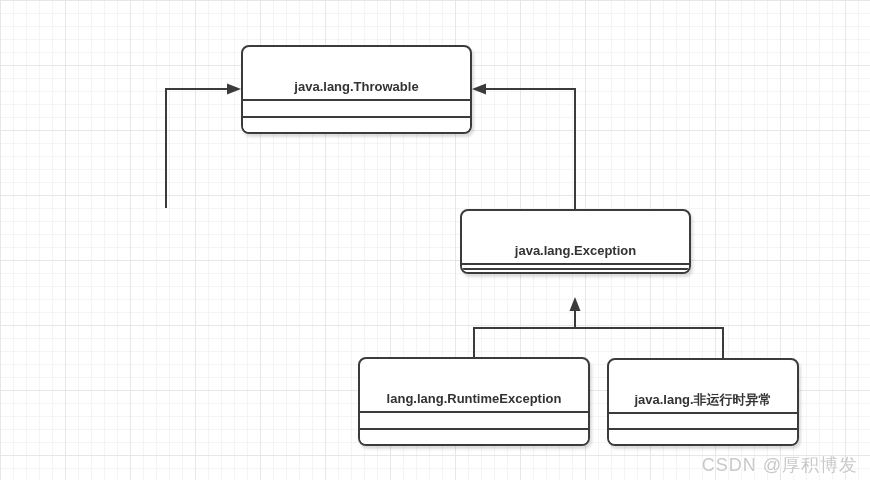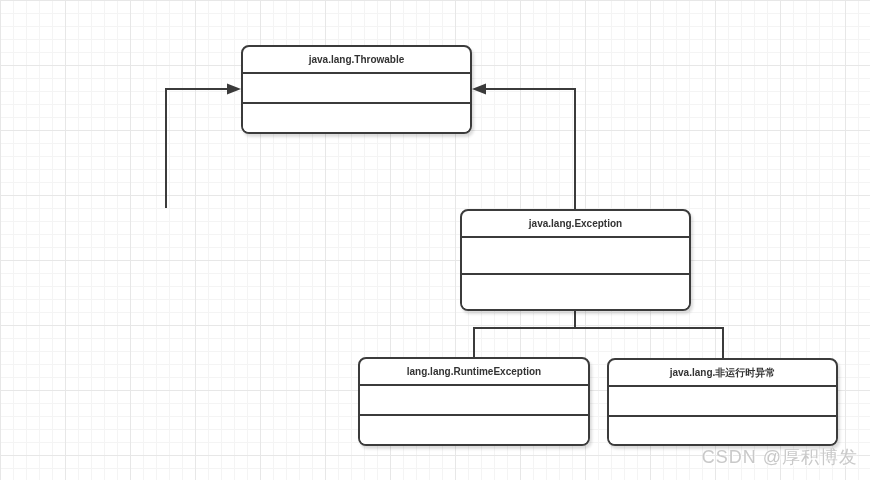--- a/index.html
+++ b/index.html
@@ -28,46 +28,47 @@
     border: 2px solid #3b3b3b;
     border-radius: 8px;
     box-shadow: 2px 3px 3px rgba(0,0,0,0.14);
     overflow: hidden;
   }
   .uml-title {
     flex: 0 0 27px;
     display: flex;
     align-items: center;
     justify-content: center;
-    font-size: 10px;
+    font-size: 13px;
     font-weight: bold;
     color: #333333;
     border-bottom: 2px solid #3b3b3b;
     white-space: nowrap;
+    margin-top: 27px;
   }
   .uml-row { flex: 1 1 auto; background: #ffffff; }
   .uml-row + .uml-row { border-top: 2px solid #3b3b3b; }
 
   
   .cls-throwable   { left: 241px; top: 45px;  width: 231px; height: 89px; }
   .cls-error       { left: 51px;  top: 208px; width: 230px; height: 89px; }
-  .cls-exception   { left: 460px; top: 209px; width: 231px; height: 102px; }
+  .cls-exception   { left: 460px; top: 209px; width: 231px; height: 65px; }
   .cls-runtime     { left: 358px; top: 357px; width: 232px; height: 89px; }
-  .cls-nonruntime  { left: 607px; top: 358px; width: 231px; height: 88px; }
+  .cls-nonruntime  { left: 607px; top: 358px; width: 192px; height: 88px; }
 
   .edges {
     position: absolute;
     left: 0; top: 0;
     width: 870px; height: 480px;
     pointer-events: none;
   }
   .watermark {
     position: absolute;
     right: 12px;
-    bottom: 11px;
+    bottom: 3px;
     font-size: 18px;
     color: #c9c9c9;
     text-shadow: 1px 1px 0 #ffffff;
     letter-spacing: 1px;
     white-space: nowrap;
   }
 </style>
 </head>
 <body>
 

